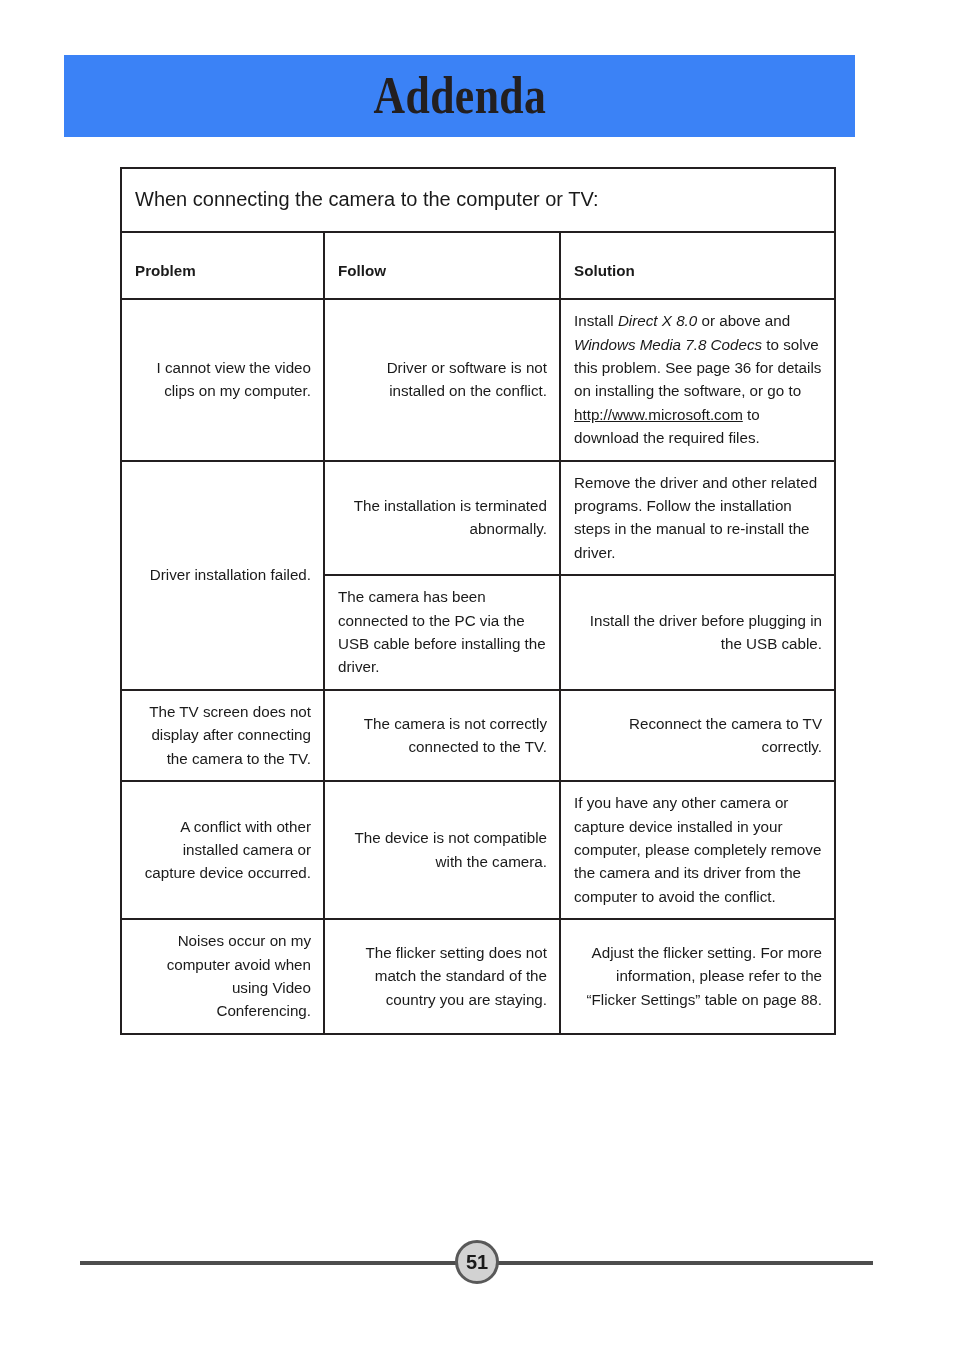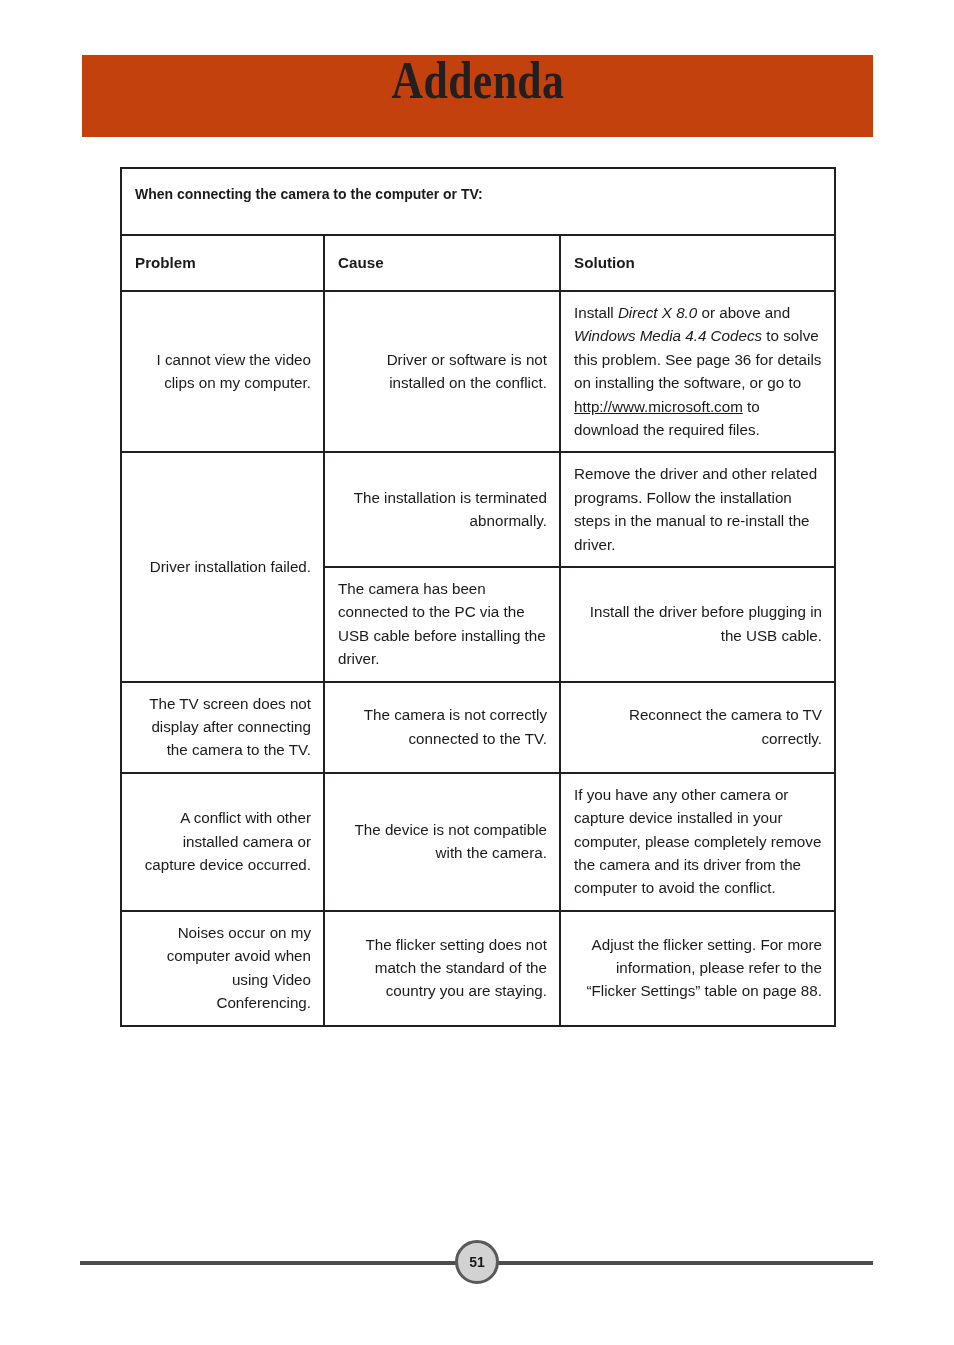--- a/index.html
+++ b/index.html
@@ -11,27 +11,27 @@
     height: 1345px;
     background: #ffffff;
     font-family: "Liberation Sans", sans-serif;
     position: relative;
     overflow: hidden;
   }
 
   
   .header-band {
     position: absolute;
-    left: 82px;
+    left: 64px;
     top: 55px;
     width: 791px;
     height: 82px;
-    background: #c2410c;
+    background: #3b82f6;
     display: flex;
-    align-items: flex-start;
+    align-items: center;
     justify-content: center;
   }
   .header-title {
     font-family: "Liberation Serif", serif;
     font-weight: bold;
     font-size: 52px;
     color: #231f20;
     letter-spacing: 0.5px;
     line-height: 1;
     transform: scaleX(0.84);
@@ -53,29 +53,29 @@
     padding: 9px 12px 10px 13px;
     font-size: 15.2px;
     line-height: 1.54;
     color: #1a1a1a;
   }
   .col-problem  { width: 203px; }
   .col-cause    { width: 236px; }
   .col-solution { width: 275px; }
 
   td.section-title {
-    font-weight: bold;
-    font-size: 14px;
+    font-weight: normal;
+    font-size: 20px;
     padding-top: 15px;
-    padding-bottom: 28px;
+    padding-bottom: 16px;
     vertical-align: middle;
   }
   td.col-header {
     font-weight: bold;
-    padding-top: 15px;
+    padding-top: 26px;
     padding-bottom: 16px;
     vertical-align: middle;
   }
   td.vmid { vertical-align: middle; text-align: right; }
 
   em.title-italic { font-style: italic; text-align: center; }
   .url-underline  { text-decoration: underline; text-align: center; }
 
   
   .footer {
@@ -100,21 +100,21 @@
     width: 44px;
     height: 44px;
     border-radius: 50%;
     background: #d2d2d2;
     border: 3px solid #595959;
     box-sizing: border-box;
     display: flex;
     align-items: center;
     justify-content: center;
     font-weight: bold;
-    font-size: 14px;
+    font-size: 20px;
     color: #1a1a1a;
   }
 </style>
 </head>
 <body>
 
 <div class="header-band">
   <div class="header-title">Addenda</div>
 </div>
 
@@ -124,29 +124,29 @@
     <col class="col-cause">
     <col class="col-solution">
   </colgroup>
   <tbody>
     <tr>
       <td class="section-title" colspan="3">When connecting the camera to the computer or TV:</td>
     </tr>
 
     <tr>
       <td class="col-header">Problem</td>
-      <td class="col-header">Cause</td>
+      <td class="col-header">Follow</td>
       <td class="col-header">Solution</td>
     </tr>
 
     <tr>
       <td class="vmid">I cannot view the video clips on my computer.</td>
       <td class="vmid">Driver or software is not installed on the conflict.</td>
       <td>
-        <span>Install </span><em class="title-italic">Direct X 8.0</em><span> or above and </span><em class="title-italic">Windows Media 4.4 Codecs</em><span> to solve this problem. See page 36 for details on installing the software, or go to </span><span class="url-underline">http://www.microsoft.com</span><span> to download the required files.</span>
+        <span>Install </span><em class="title-italic">Direct X 8.0</em><span> or above and </span><em class="title-italic">Windows Media 7.8 Codecs</em><span> to solve this problem. See page 36 for details on installing the software, or go to </span><span class="url-underline">http://www.microsoft.com</span><span> to download the required files.</span>
       </td>
     </tr>
 
     <tr>
       <td class="vmid" rowspan="2">Driver installation failed.</td>
       <td class="vmid">The installation is terminated abnormally.</td>
       <td>Remove the driver and other related programs. Follow the installation steps in the manual to re-install the driver.</td>
     </tr>
     <tr>
       <td>The camera has been connected to the PC via the USB cable before installing the driver.</td>

